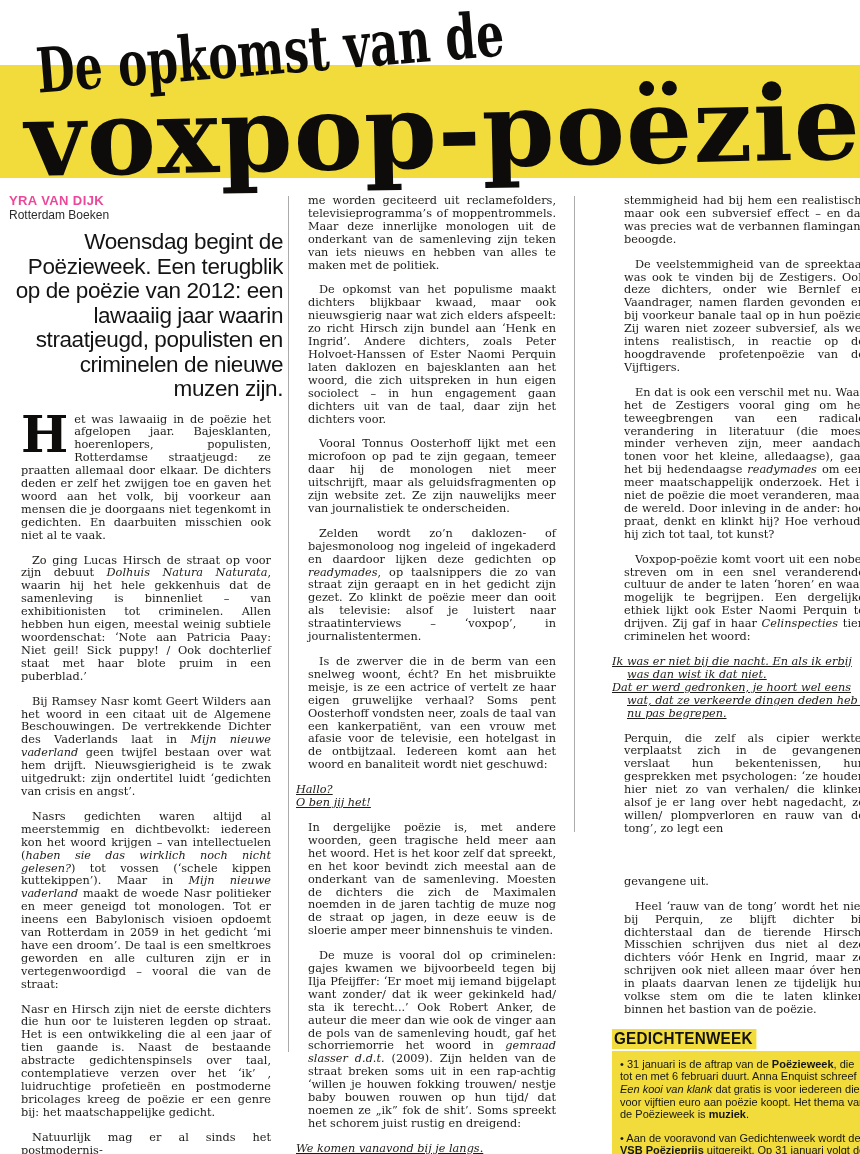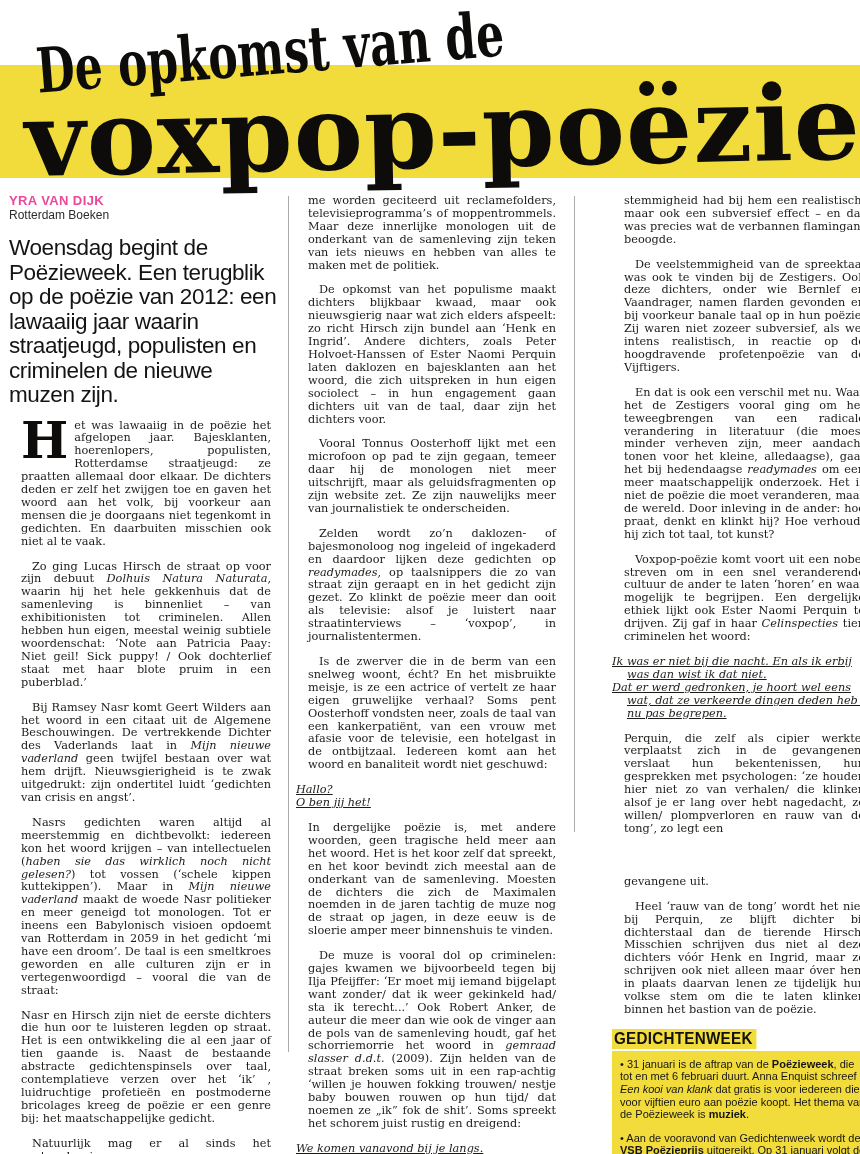--- a/index.html
+++ b/index.html
@@ -13,21 +13,21 @@
   .vrule{position:absolute;width:1px;background:var(--rule);}
   #rule1{left:288px;top:196px;height:856px;}
   #rule2{left:574px;top:196px;height:636px;}
   .col{position:absolute;font-size:11.3px;line-height:12.9px;text-align:justify;overflow:hidden;}
   #col1{left:9px;top:193px;width:274px;height:961px;}
   #col2{left:296px;top:183px;width:272px;height:971px;}
   #col3{left:612px;top:183px;width:265px;height:971px;}
   .author{font:700 13px/15px "Liberation Sans",sans-serif;letter-spacing:.4px;color:#ec4899;text-align:left;}
   .role{font:400 12px/14px "Liberation Sans",sans-serif;color:#2b2b2b;text-align:left;}
   .intro{font:400 22.5px/24.5px "Liberation Sans",sans-serif;letter-spacing:-.4px;
-         color:#141414;margin:14px 0 10px;text-align:left;}
+         color:#141414;margin:8px 0 10px;text-align:right;}
   .bp{margin:12px;}
   .bp.ind{text-indent:11px;}
   .dropcap{float:left;font-weight:bold;font-size:50px;line-height:40px;margin:1px 6px 0 0;color:#0d0c0b;}
   .verse{margin:10px 0 9px;font-style:italic;text-align:left;text-decoration:underline;}
   .vline{padding-left:15px;text-indent:-15px;}
   .sb-head-wrap{margin:8px 0 2px;text-align:left;}
   .sb-head{display:inline-block;font:700 16px/19px "Liberation Sans",sans-serif;letter-spacing:.3px;
            background:var(--yellow);color:#0f0f0f;padding:0 4px 1px 2px;transform:scaleX(.95);transform-origin:0 50%;}
   .sidebar-box{background:var(--yellow);box-sizing:border-box;width:100%;min-height:280px;
                padding:7px 8px 8px;font:400 11px/12.6px "Liberation Sans",sans-serif;

